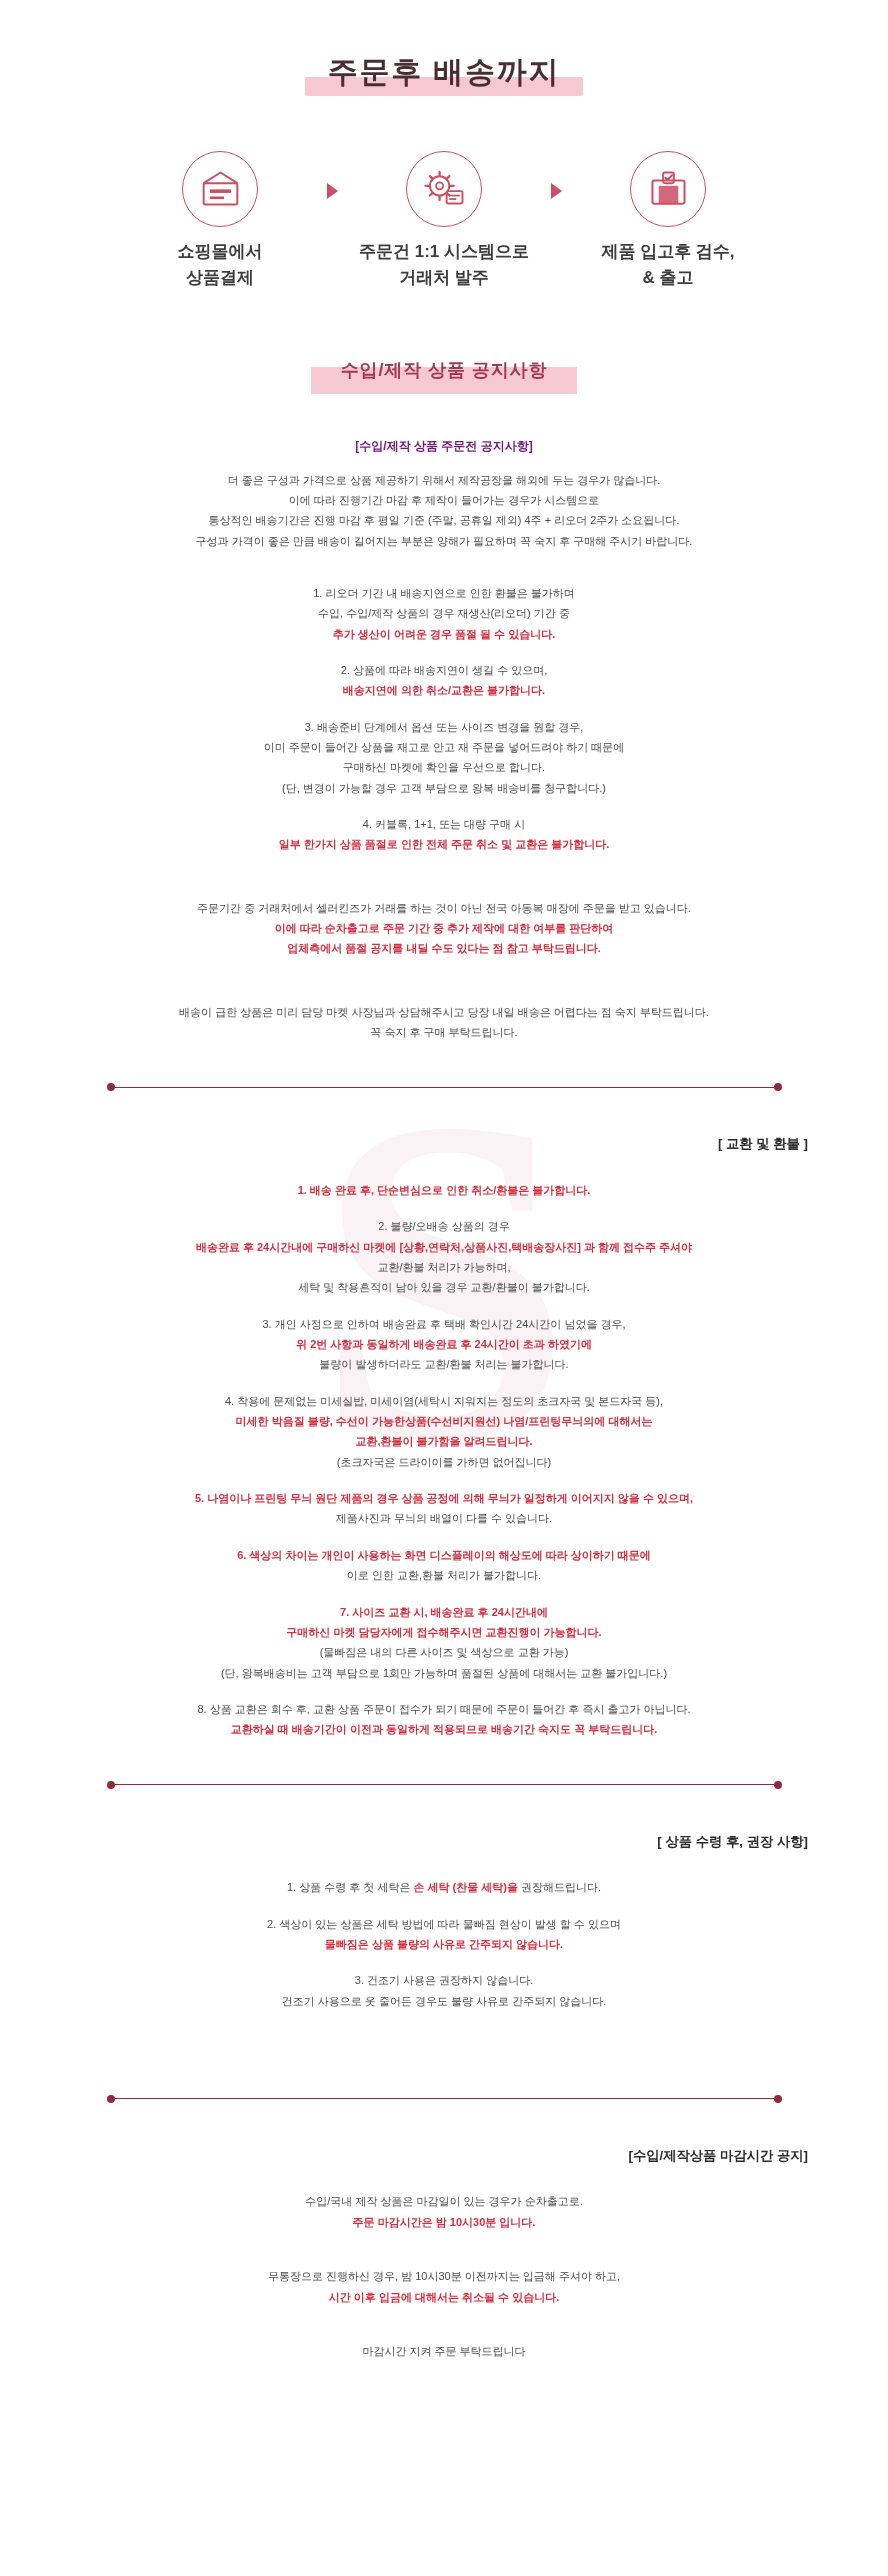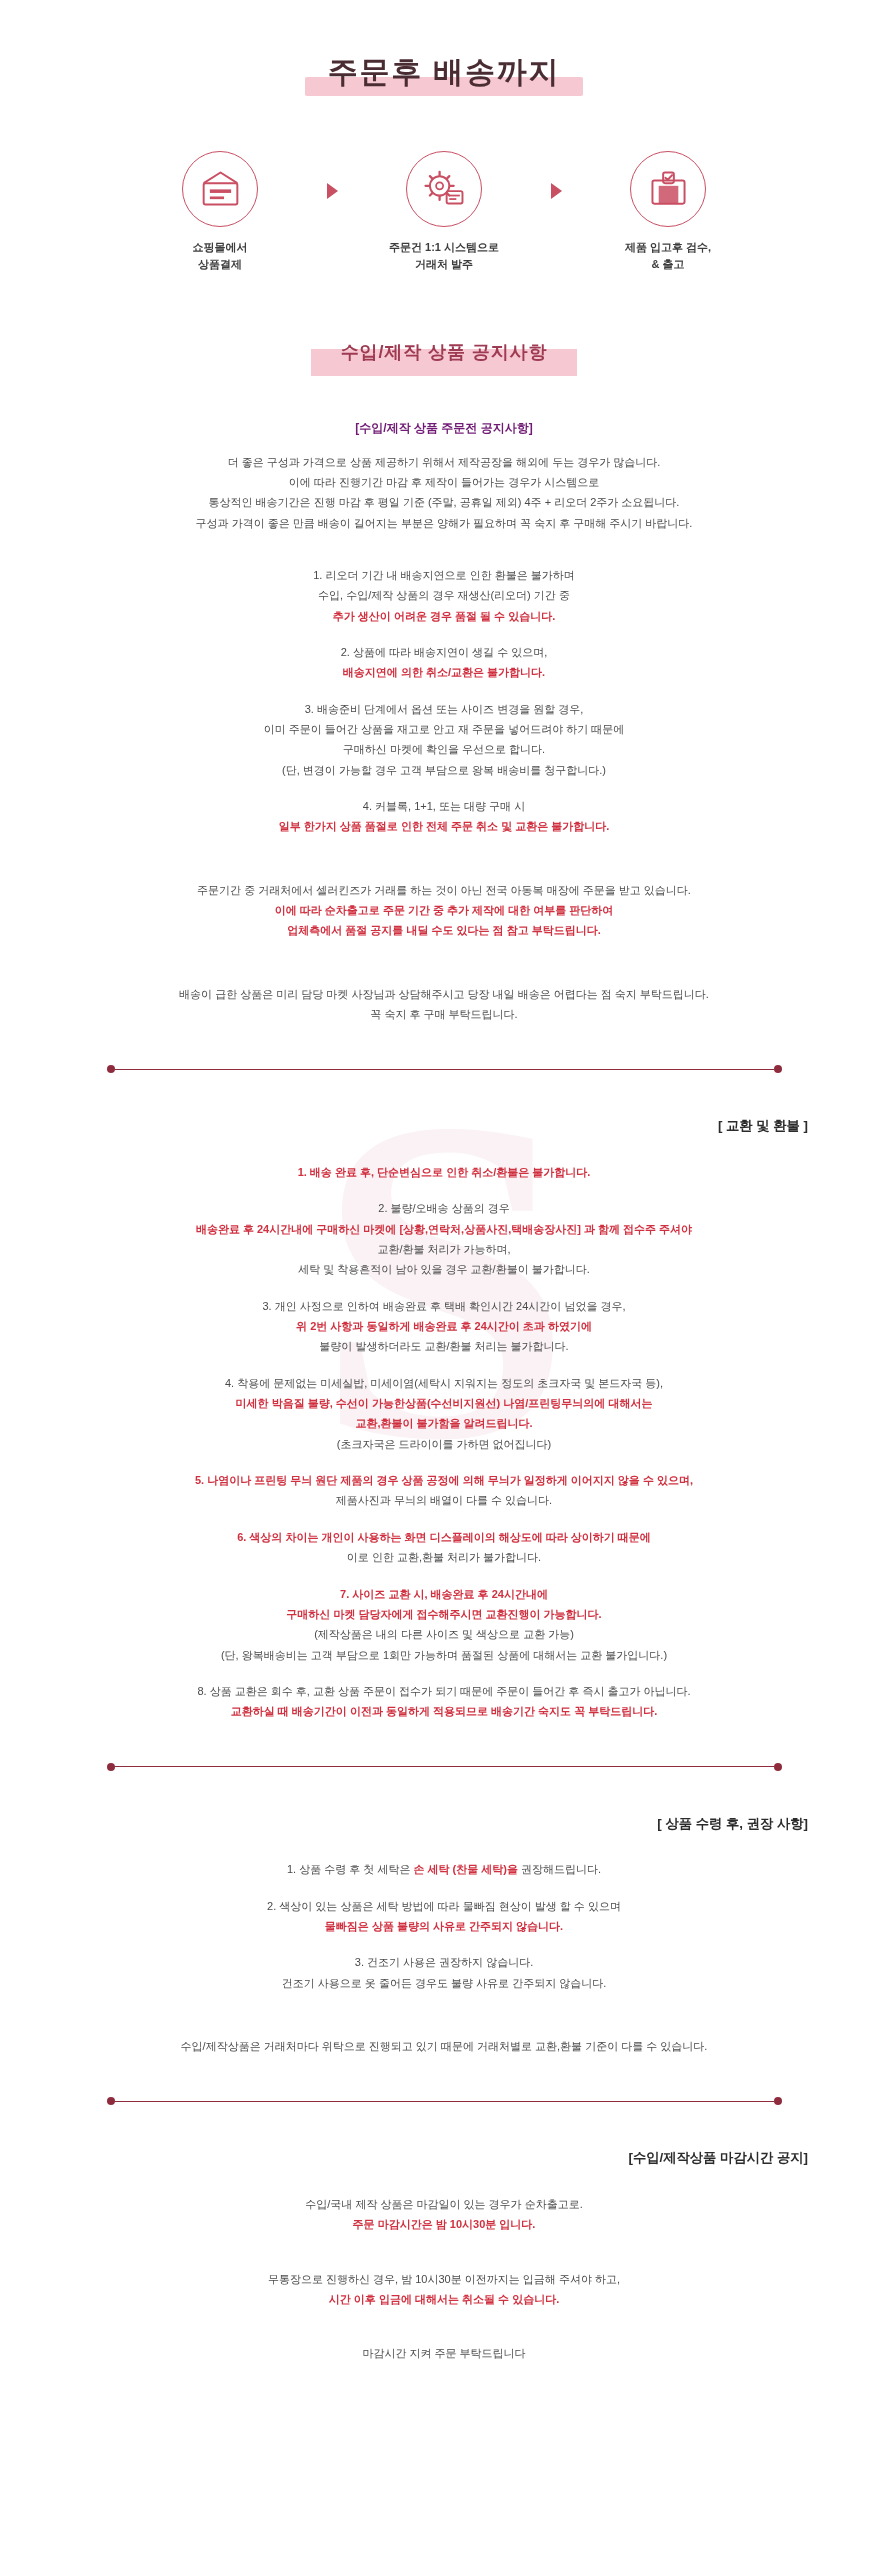--- a/index.html
+++ b/index.html
@@ -85,21 +85,21 @@
     border: 1.8px solid #c94f63;
     border-radius: 50%;
     margin: 0 auto;
     display: flex;
     align-items: center;
     justify-content: center;
   }
   .circle svg { display: block; }
   .step-label {
     margin-top: 12.4px;
-    font-size: 11px;
+    font-size: 17px;
     line-height: 1.5;
     color: #3d3d3d;
     white-space: pre-line;
     font-weight: bold;
   }
   .arrow {
     width: 46px;
     display: flex;
     justify-content: center;
     padding-top: 32px;
@@ -364,21 +364,21 @@
       </div>
 
       <div class="list-item">
         <div class="red">6. 색상의 차이는 개인이 사용하는 화면 디스플레이의 해상도에 따라 상이하기 때문에</div>
         <div>이로 인한 교환,환불 처리가 불가합니다.</div>
       </div>
 
       <div class="list-item">
         <div class="red">7. 사이즈 교환 시, 배송완료 후 24시간내에</div>
         <div class="red">구매하신 마켓 담당자에게 접수해주시면 교환진행이 가능합니다.</div>
-        <div>(제작상품은 내의 다른 사이즈 및 색상으로 교환 가능)</div>
+        <div>(물빠짐은 내의 다른 사이즈 및 색상으로 교환 가능)</div>
         <div>(단, 왕복배송비는 고객 부담으로 1회만 가능하며 품절된 상품에 대해서는 교환 불가입니다.)</div>
       </div>
 
       <div class="list-item">
         <div>8. 상품 교환은 회수 후, 교환 상품 주문이 접수가 되기 때문에 주문이 들어간 후 즉시 출고가 아닙니다.</div>
         <div class="red">교환하실 때 배송기간이 이전과 동일하게 적용되므로 배송기간 숙지도 꼭 부탁드립니다.</div>
       </div>
     </div>
 
     <div class="divider">
@@ -401,21 +401,20 @@
         <div class="red">물빠짐은 상품 불량의 사유로 간주되지 않습니다.</div>
       </div>
 
       <div class="list-item">
         <div>3. 건조기 사용은 권장하지 않습니다.</div>
         <div>건조기 사용으로 옷 줄어든 경우도 불량 사유로 간주되지 않습니다.</div>
       </div>
 
       <div class="spacer-30"></div>
 
-      <div class="para tight">수입/제작상품은 거래처마다 위탁으로 진행되고 있기 때문에 거래처별로 교환,환불 기준이 다를 수 있습니다.</div>
     </div>
 
     <div class="divider">
       <div class="dot"></div>
         <div class="line"></div>
         <div class="dot"></div>
     </div>
 
     <div class="block">
       <div class="sub-head">[수입/제작상품 마감시간 공지]</div>

